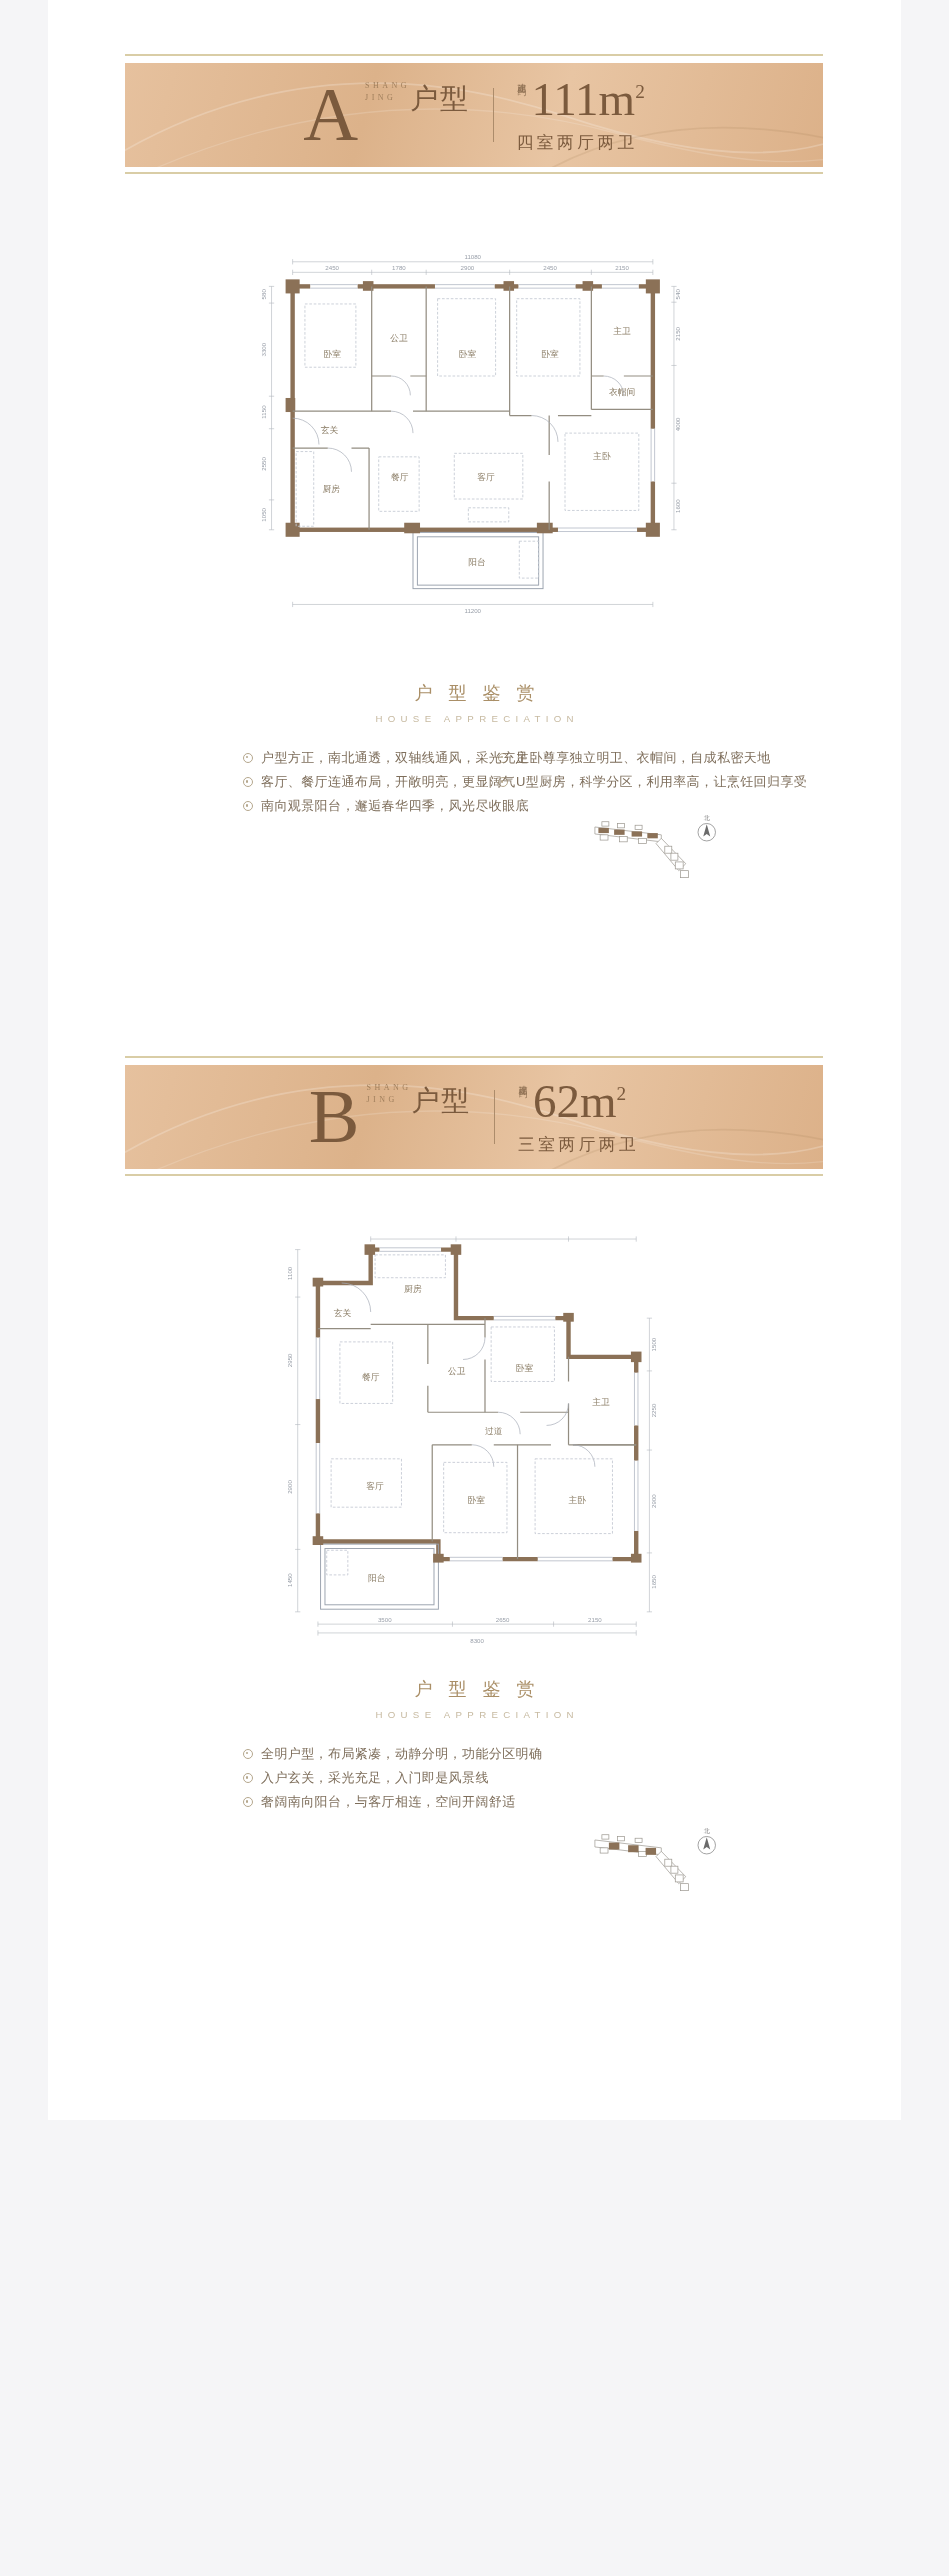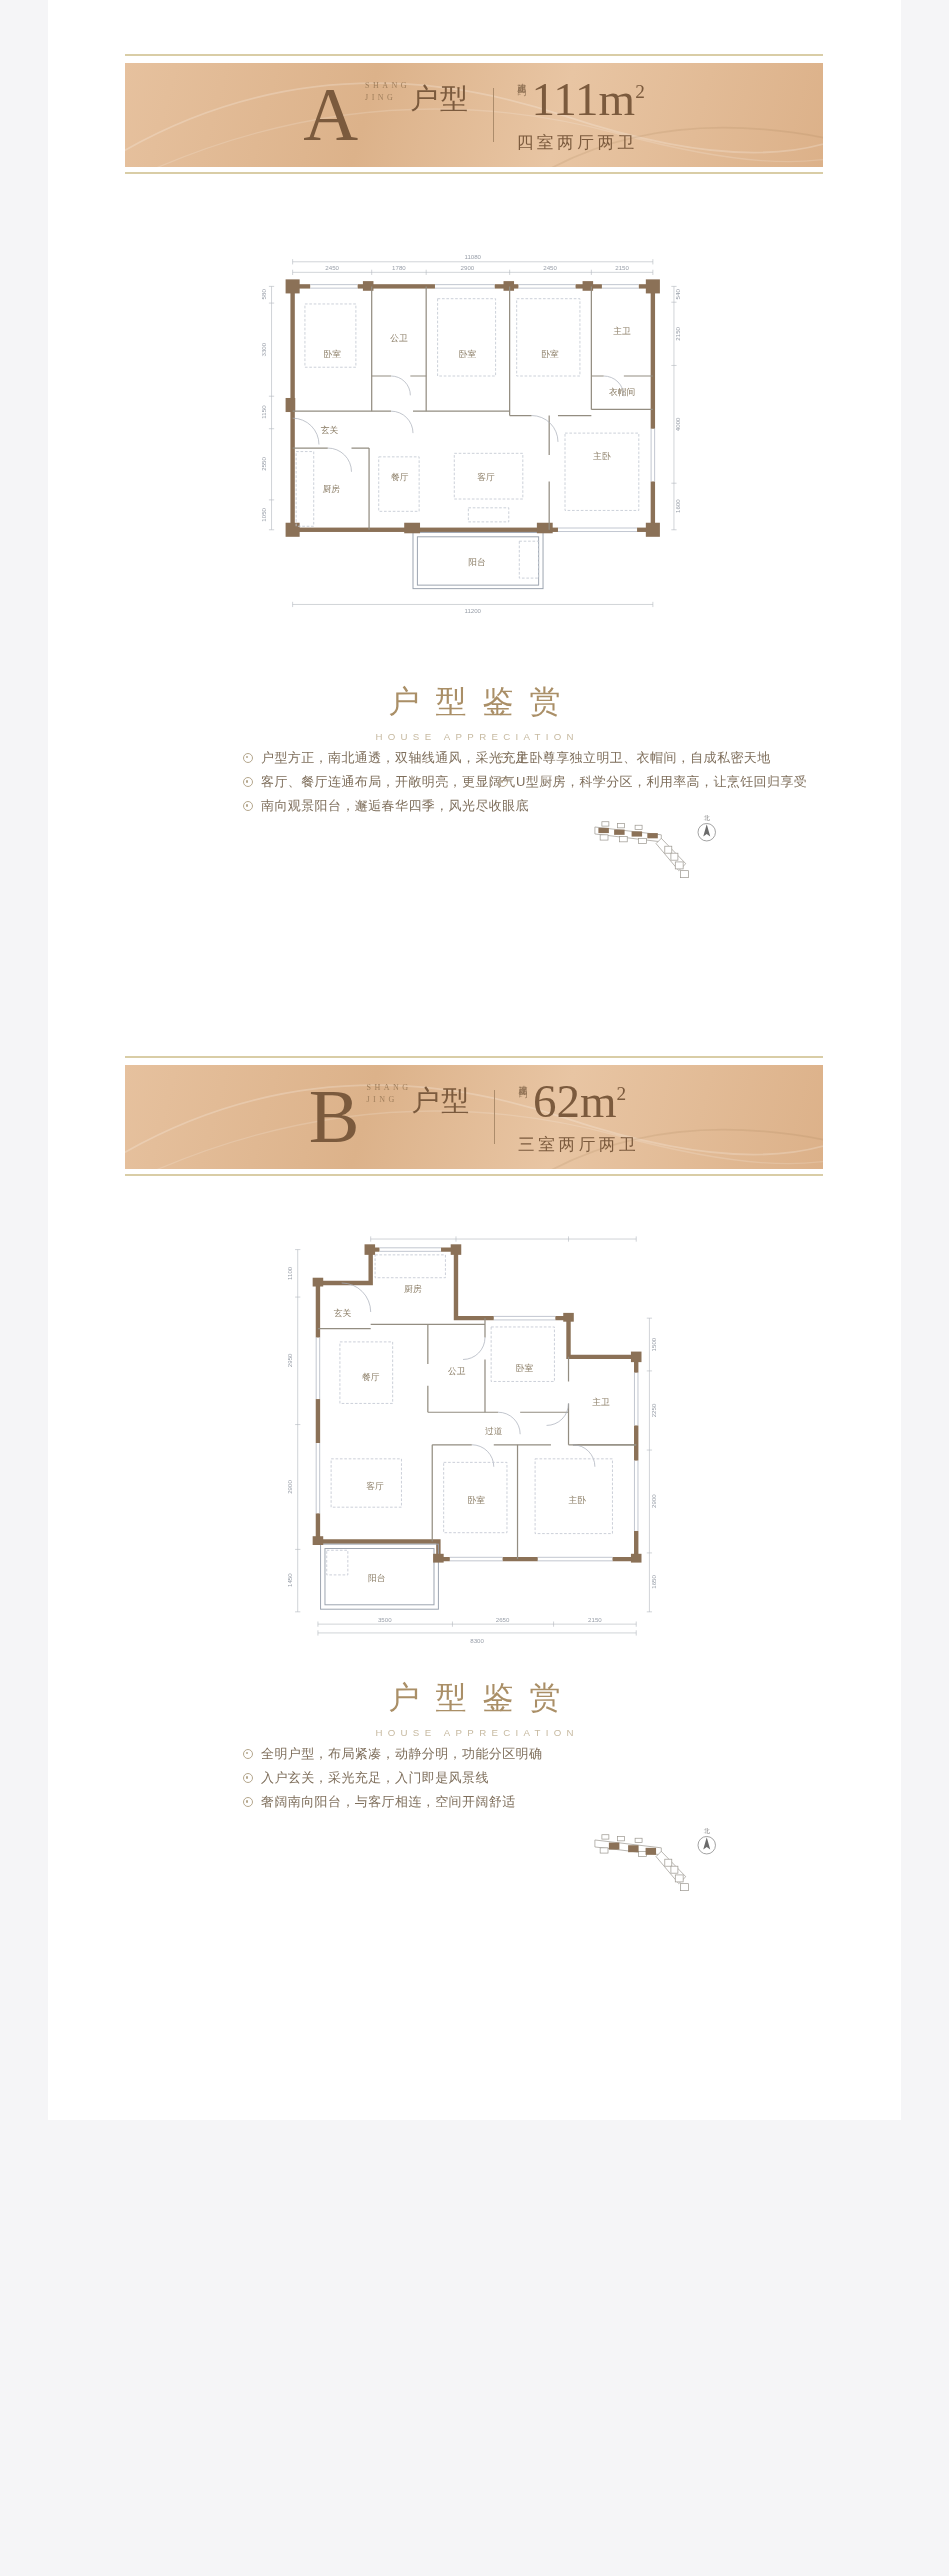--- a/index.html
+++ b/index.html
@@ -38,21 +38,21 @@
   .furn { stroke:#c5cad4; stroke-width:1; fill:none; stroke-dasharray:3 2; }
   .door { stroke:#a7adb8; stroke-width:0.8; fill:none; }
   .rail { stroke:#9aa2ae; stroke-width:1.1; fill:none; }
   .dim-line { stroke:#b3b8c0; stroke-width:0.7; fill:none; }
   .blk { fill:#8b7157; }
   .kp-line { stroke:#9a968e; stroke-width:0.8; fill:#ffffff; }
   .kp-fill { fill:#8b7157; }
   .kp-text { font-size:7px; fill:#777777; text-anchor:middle; }
 
   .apprec { position:absolute; left:0; width:100%; text-align:center; }
-  .apprec-title { font-size:31px; letter-spacing:16px; text-indent:16px; color:#aa8f67; }
+  .apprec-title { font-size:18px; letter-spacing:16px; text-indent:16px; color:#aa8f67; }
   .apprec-sub { font-size:9.7px; letter-spacing:5.3px; text-indent:5.3px; color:#c7baa1; margin-top:8px; }
 
   .bullets { position:absolute; display:flex; flex-direction:column; }
   .bullet { display:flex; align-items:center; margin-bottom:6.2px; }
   .bullet-icon { width:8px; height:8px; border:0.9px solid #b5a78d; border-radius:50%; position:relative; flex:none; }
   .bullet-icon::after { content:""; position:absolute; left:1.8px; top:1.8px; width:2.6px; height:2.6px;
                         background:#b5a78d; border-radius:50%; }
   .bullet-text { font-size:13px; color:#7e6e5b; margin-left:8px; letter-spacing:0.4px; white-space:nowrap; }
 
   .keyplan { position:absolute; }

